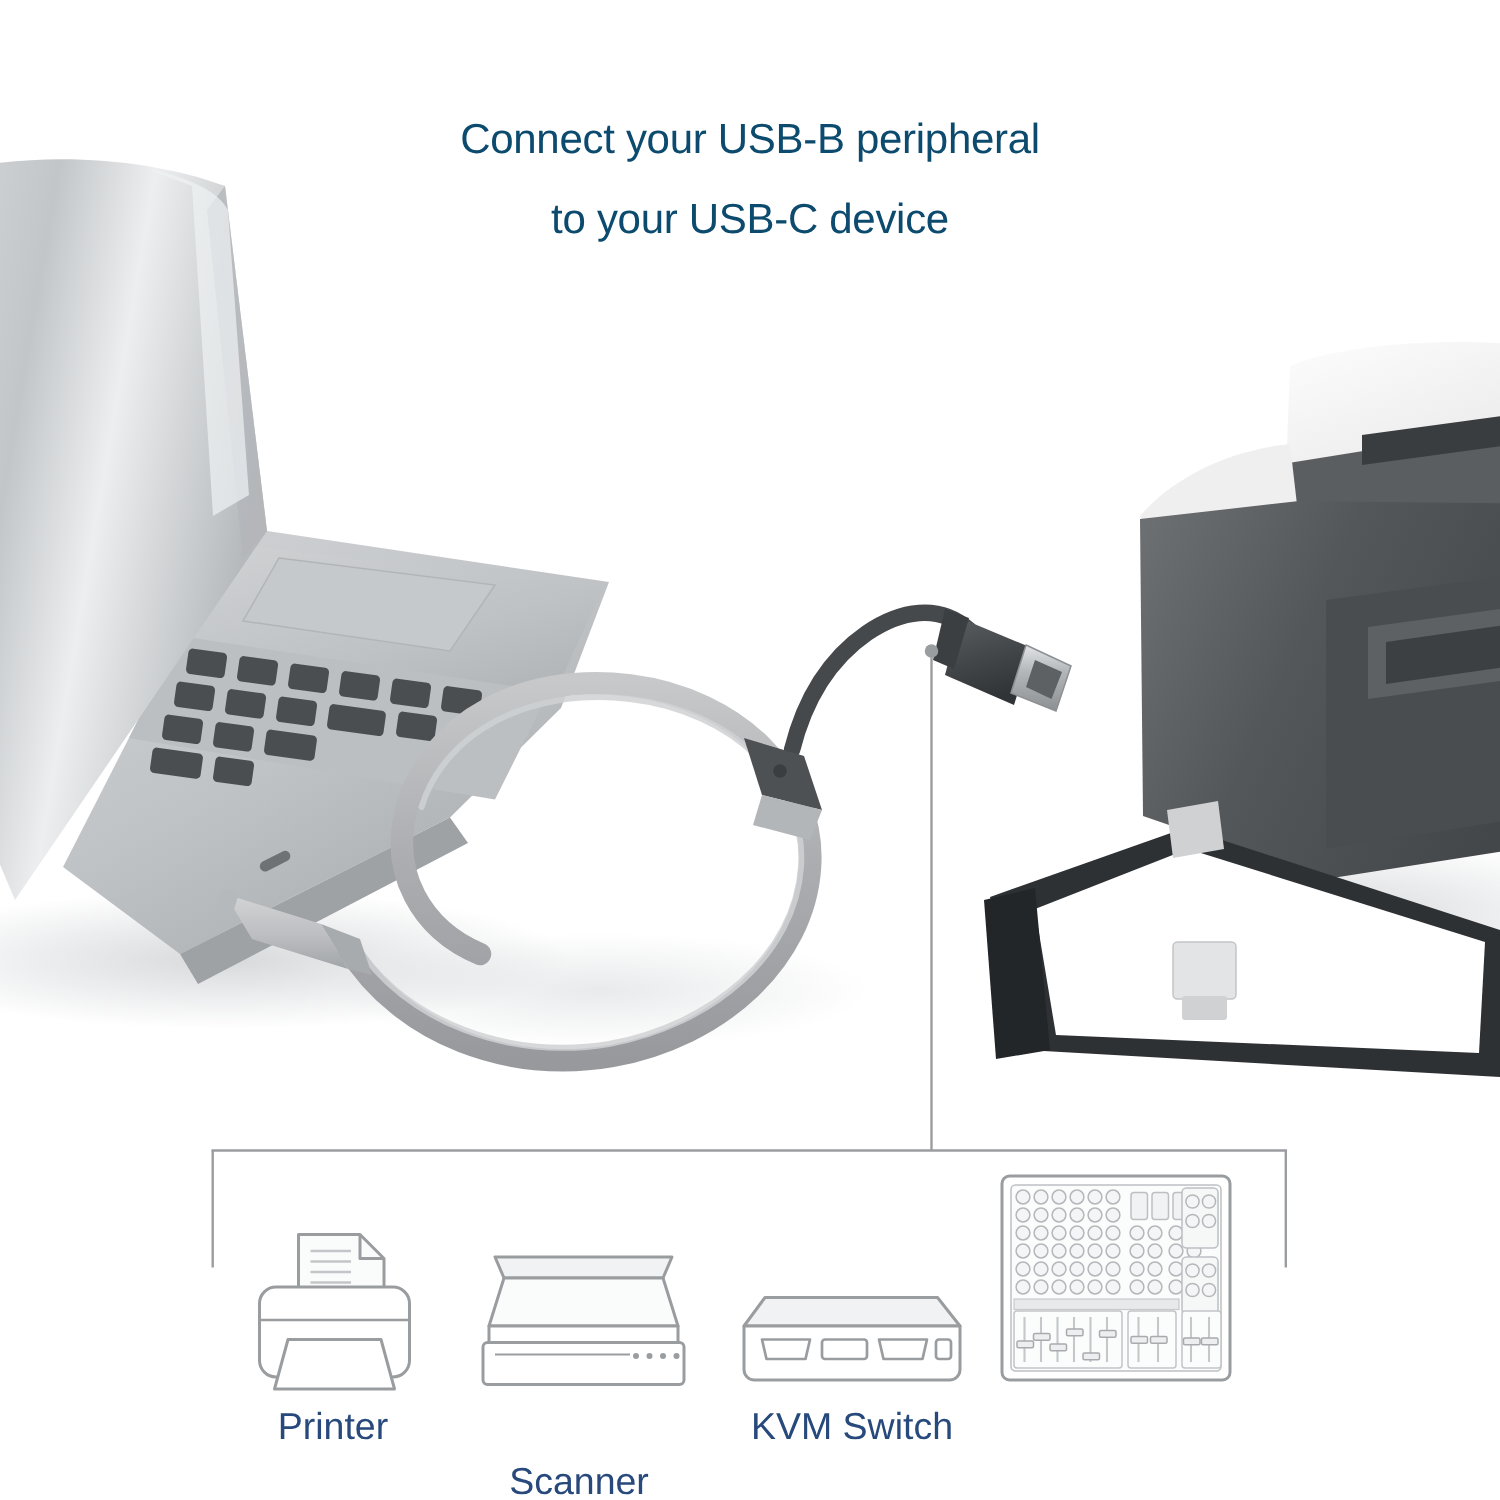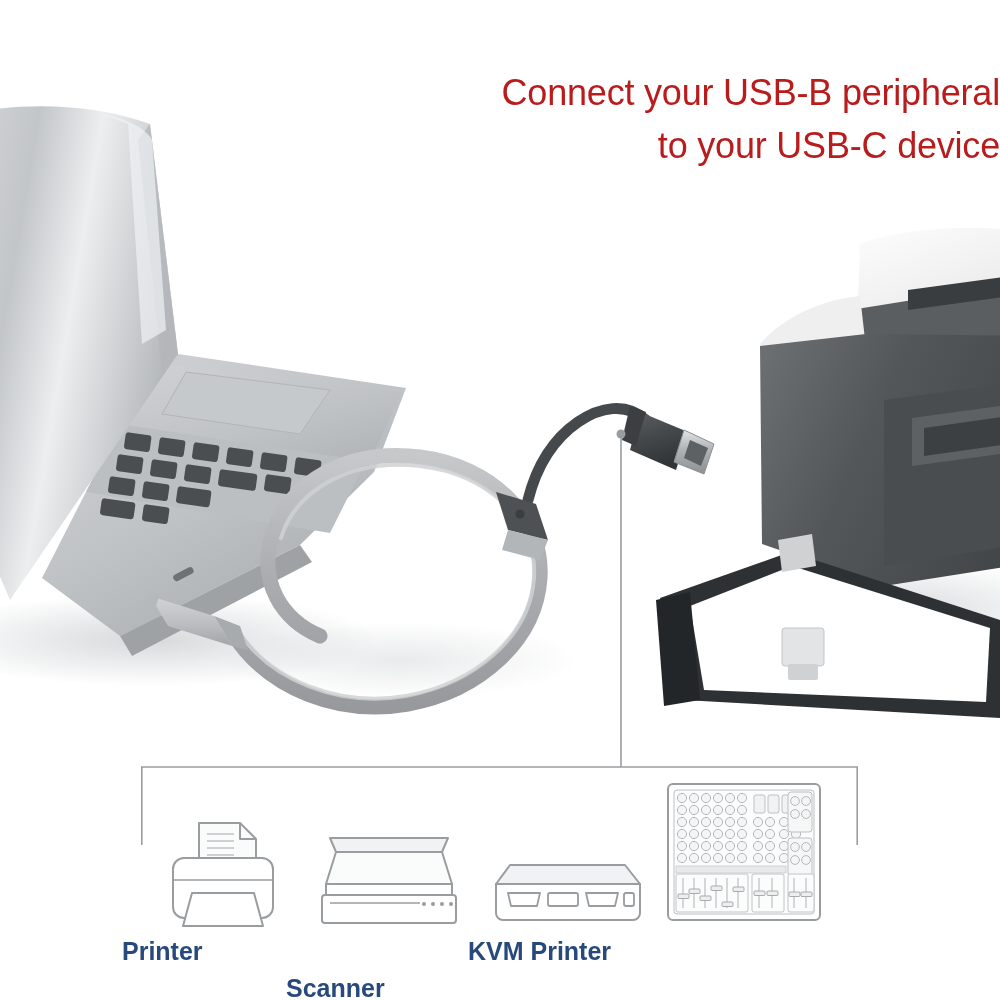--- a/index.html
+++ b/index.html
@@ -22,34 +22,35 @@
     left: 0;
     top: 0;
     width: 1000px;
     height: 1000px;
   }
   .headline {
     position: absolute;
     left: 0;
     top: 66px;
     width: 1000px;
-    text-align: right;
-    color: #b91c1c;
-    font-size: 36px;
+    text-align: center;
+    color: #0c4a6e;
+    font-size: 28px;
     line-height: 53px;
     font-weight: 400;
     letter-spacing: -0.2px;
     white-space: pre-line;
   }
   .device-label {
     position: absolute;
+    text-align: center;
     color: #28497c;
     font-size: 25px;
     line-height: 30px;
-    font-weight: 700;
+    font-weight: 400;
     white-space: nowrap;
   }
 </style>
 </head>
 <body>
 
 <div id="stage">
 
   <svg id="hero-svg" viewBox="0 0 1000 1000">
     <defs>
@@ -378,16 +379,16 @@
     </g>
   </svg>
 
   <div class="headline">Connect your USB-B peripheral
 to your USB-C device</div>
 
   <div class="device-label" style="left:122px; top:936px; width:200px;">Printer</div>
 
   <div class="device-label" style="left:286px; top:973px; width:200px;">Scanner</div>
 
-  <div class="device-label" style="left:468px; top:936px; width:200px;">KVM Printer</div>
+  <div class="device-label" style="left:468px; top:936px; width:200px;">KVM Switch</div>
 
 
 </div>
 
 </body></html>

